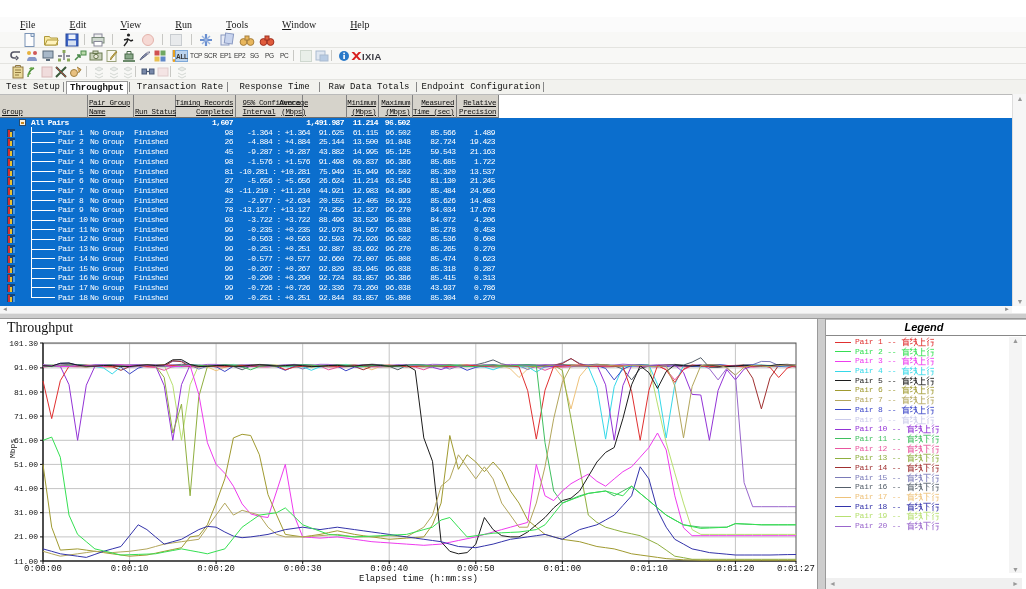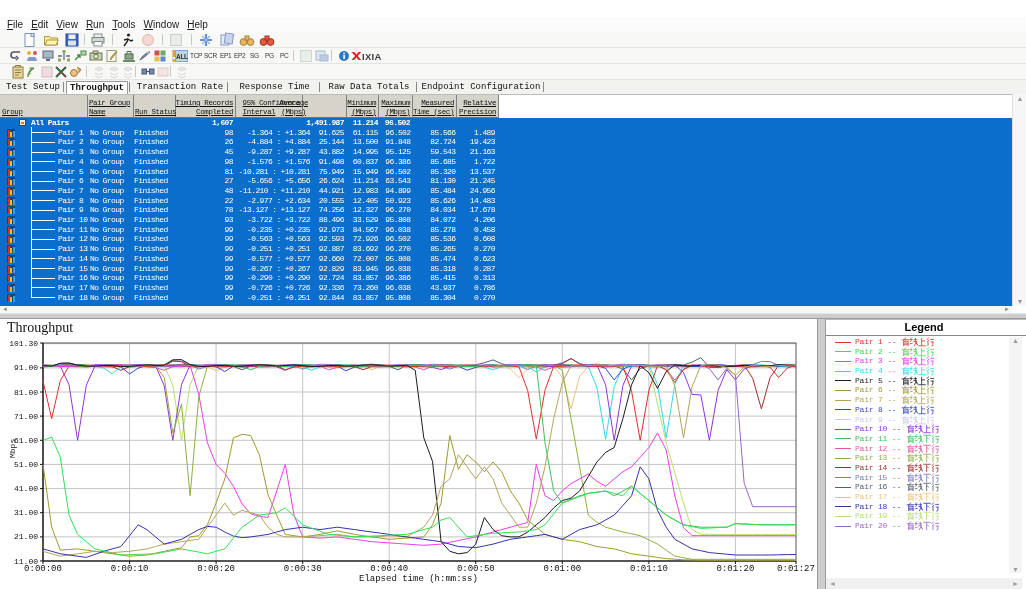--- a/index.html
+++ b/index.html
@@ -9,21 +9,21 @@
 
 #title { left:0; top:0; width:1026px; height:17px; background:#4a525e; color:#dfe3e8;
   font-size:11px; line-height:16px; }
 #title .txt { position:absolute; left:24px; top:0; }
 #tico { position:absolute; left:5px; top:2px; width:14px; height:12px; }
 #winbtn { position:absolute; right:4px; top:0px; color:#c4c9cf; font-size:10px; }
 #winbtn span { display:inline-block; width:30px; text-align:center; }
 
 #menu { left:0; top:17px; width:1026px; height:15px; background:#fbfbfb; font-size:10px;
   color:#1a1a1a; line-height:15px; padding-left:3px; }
-#menu span { margin:0 4px; }
+#menu span { margin:0 17px;font-family:Liberation Serif, serif; }
 #menu span u { text-decoration:underline; }
 
 .tbar { left:0; width:1026px; background:#f8f8f6; border-bottom:1px solid #e4e4e0; }
 #tb1 { top:32px; height:16px; }
 #tb2 { top:48px; height:16px; }
 #tb3 { top:64px; height:16px; }
 .ti { position:absolute; width:16px; height:16px; }
 .ti svg { display:block; }
 .tsep { position:absolute; top:2px; width:1px; height:11px; background:#c8c8c4; }
 .tbtn { position:absolute; top:1.5px; font-size:6.5px; color:#333; text-align:center; height:12px;
@@ -70,21 +70,21 @@
 #chartp { left:0; top:319px; width:817px; height:270px; background:#fff; }
 #chtitle { position:absolute; left:7px; top:1px; font-family:"Liberation Serif",serif; font-size:14px; color:#111; }
 .axl { font-family:"Liberation Mono",monospace; font-size:8px; fill:#111; }
 .axl2 { font-family:"Liberation Mono",monospace; font-size:9px; fill:#111; }
 #xaxt { position:absolute; left:359px; top:255px; font-family:"Liberation Mono",monospace; font-size:9px; color:#111; }
 #ylab { position:absolute; left:8px; top:139px; font-family:"Liberation Mono",monospace; font-size:8px; color:#111; transform:rotate(-90deg); transform-origin:left top; }
 
 #lsplit { left:817px; top:319px; width:9px; height:270px; background:#cdcdcd; border-left:1px solid #9a9a9a; border-right:1px solid #9a9a9a; }
 #legend { left:826px; top:319px; width:200px; height:270px; background:#fff; border-top:1px solid #bbb; }
 #ltitle { position:absolute; left:0; top:1px; width:196px; text-align:center; font-weight:bold;
-  font-size:11px; color:#000; }
+  font-size:11px; color:#000;font-style:italic; }
 #lline { position:absolute; left:0; top:15px; width:200px; height:1px; background:#888; }
 #lbody { position:absolute; left:2px; top:17px; width:180px; height:236px; overflow:hidden; }
 .le { position:relative; height:9.7px; font-family:"Liberation Mono",monospace; font-size:8px;
   line-height:9.7px; white-space:pre; padding-left:27px; letter-spacing:-0.2px; }
 .lt { vertical-align:top; }
 .cjk { vertical-align:top; margin-top:0px; }
 .ld { position:absolute; left:7px; top:4.5px; width:16px; height:1px; }
 #lvscroll { position:absolute; right:4px; top:17px; width:13px; height:236px; background:#f4f4f4; }
 #lvscroll .up,#lvscroll .dn { position:absolute; left:0; width:13px; text-align:center; font-size:7px; color:#999; }
 #lvscroll .up { top:0; } #lvscroll .dn { bottom:0; }

